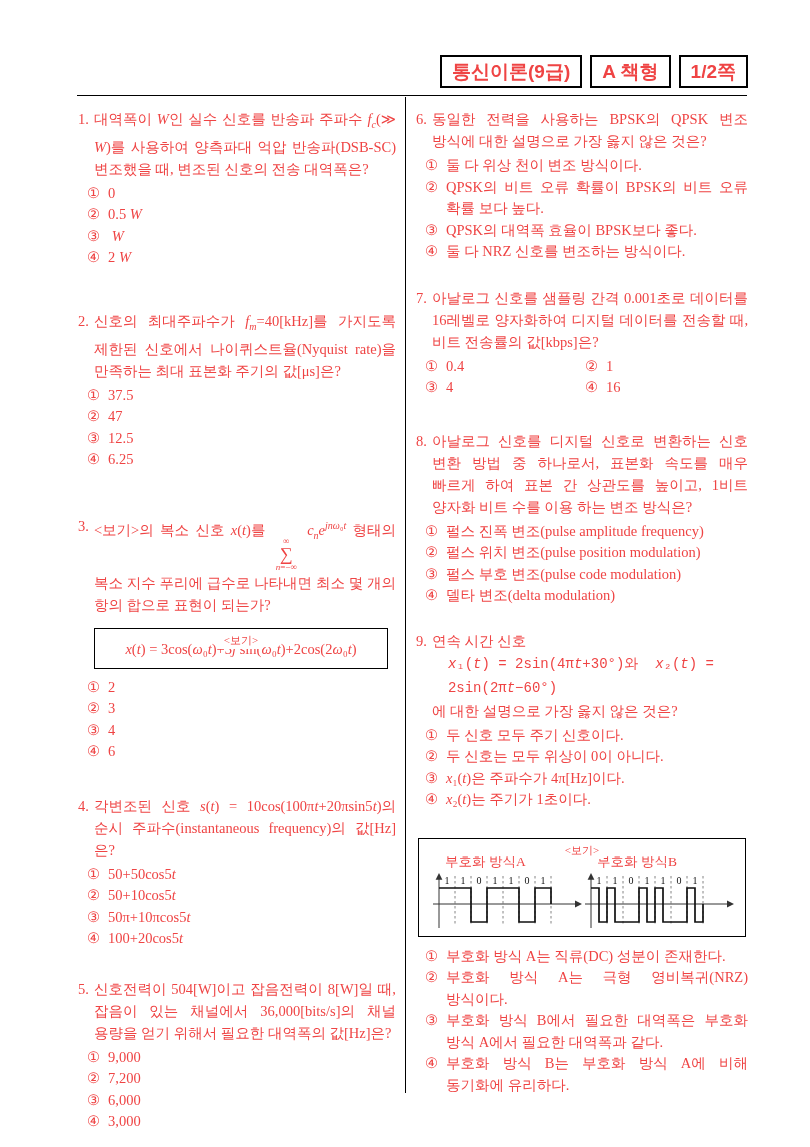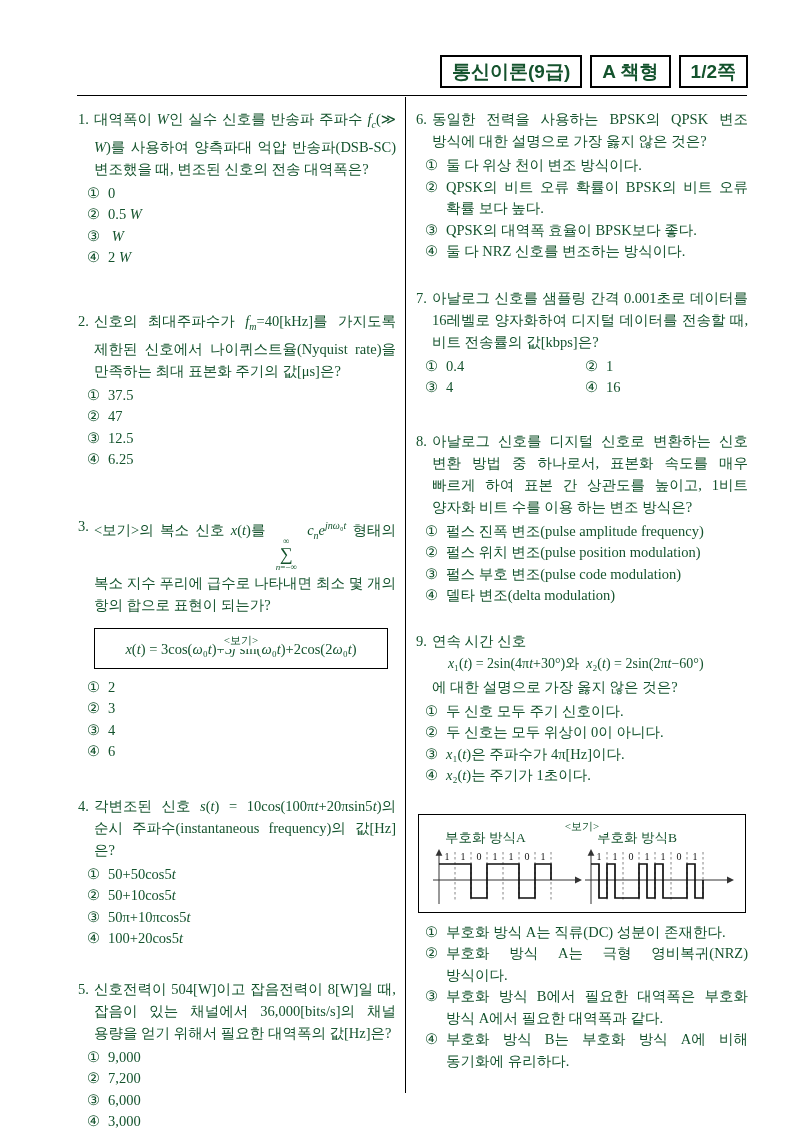--- a/index.html
+++ b/index.html
@@ -1,17 +1,17 @@
 <!DOCTYPE html>
 <html><head>
 <meta charset="utf-8">
 <style>
   html,body{margin:0;padding:0;background:#fff;}
   .page{position:relative;width:810px;height:1147px;background:#ffffff;overflow:hidden;
-        font-family:"Liberation Serif","DejaVu Serif",serif;color:#14532d;}
+        font-family:"Liberation Serif","DejaVu Serif",serif;color:#ef4444;}
   
   .hdr{position:absolute;top:55px;right:62px;display:flex;gap:8px;
        font-family:"Liberation Sans","DejaVu Sans",sans-serif;}
   .hbox{border:2px solid #000;padding:1px 10px;font-weight:bold;font-size:19px;line-height:27px;white-space:nowrap;}
   .top-rule{position:absolute;top:95px;left:77px;width:670px;border-top:1.6px solid #000;}
   
   .content{position:absolute;top:97px;left:78px;display:flex;}
   #col-left{width:318px;}
   .vdiv{width:0;border-left:1.6px solid #000;height:996px;margin-left:9px;}
   #col-right{width:332px;padding-left:10px;}
@@ -44,21 +44,21 @@
   .q10-box{margin:12px 2px 9px 2px;padding:14px 6px 6px;}
   .wave-row{display:flex;justify-content:space-between;padding:0 6px;}
   .wave-title{font-size:13.5px;margin:0 0 1px 14px;}
   .wave svg{display:block;}
   
   .bigsum{display:inline-flex;flex-direction:column;align-items:center;vertical-align:-9px;
           line-height:1;margin:0 4px;}
   .bigsum .s-top{font-size:9px;}
   .bigsum .s-sig{font-size:18px;line-height:.95;}
   .bigsum .s-bot{font-size:9px;}
-  .formula-line{display:block;padding-left:16px;font-size:14px;line-height:24px;text-align:left;}
+  .formula-line{display:block;padding-left:16px;font-size:14px;line-height:24px;text-align:left;font-family:Liberation Mono, monospace;}
   sub,sup{font-size:10px;}
 </style>
 </head>
 <body>
 
 <div class="page">
   <div class="hdr">
     <div class="hbox">통신이론(9급)</div>
     <div class="hbox">A 책형</div>
     <div class="hbox">1/2쪽</div>

